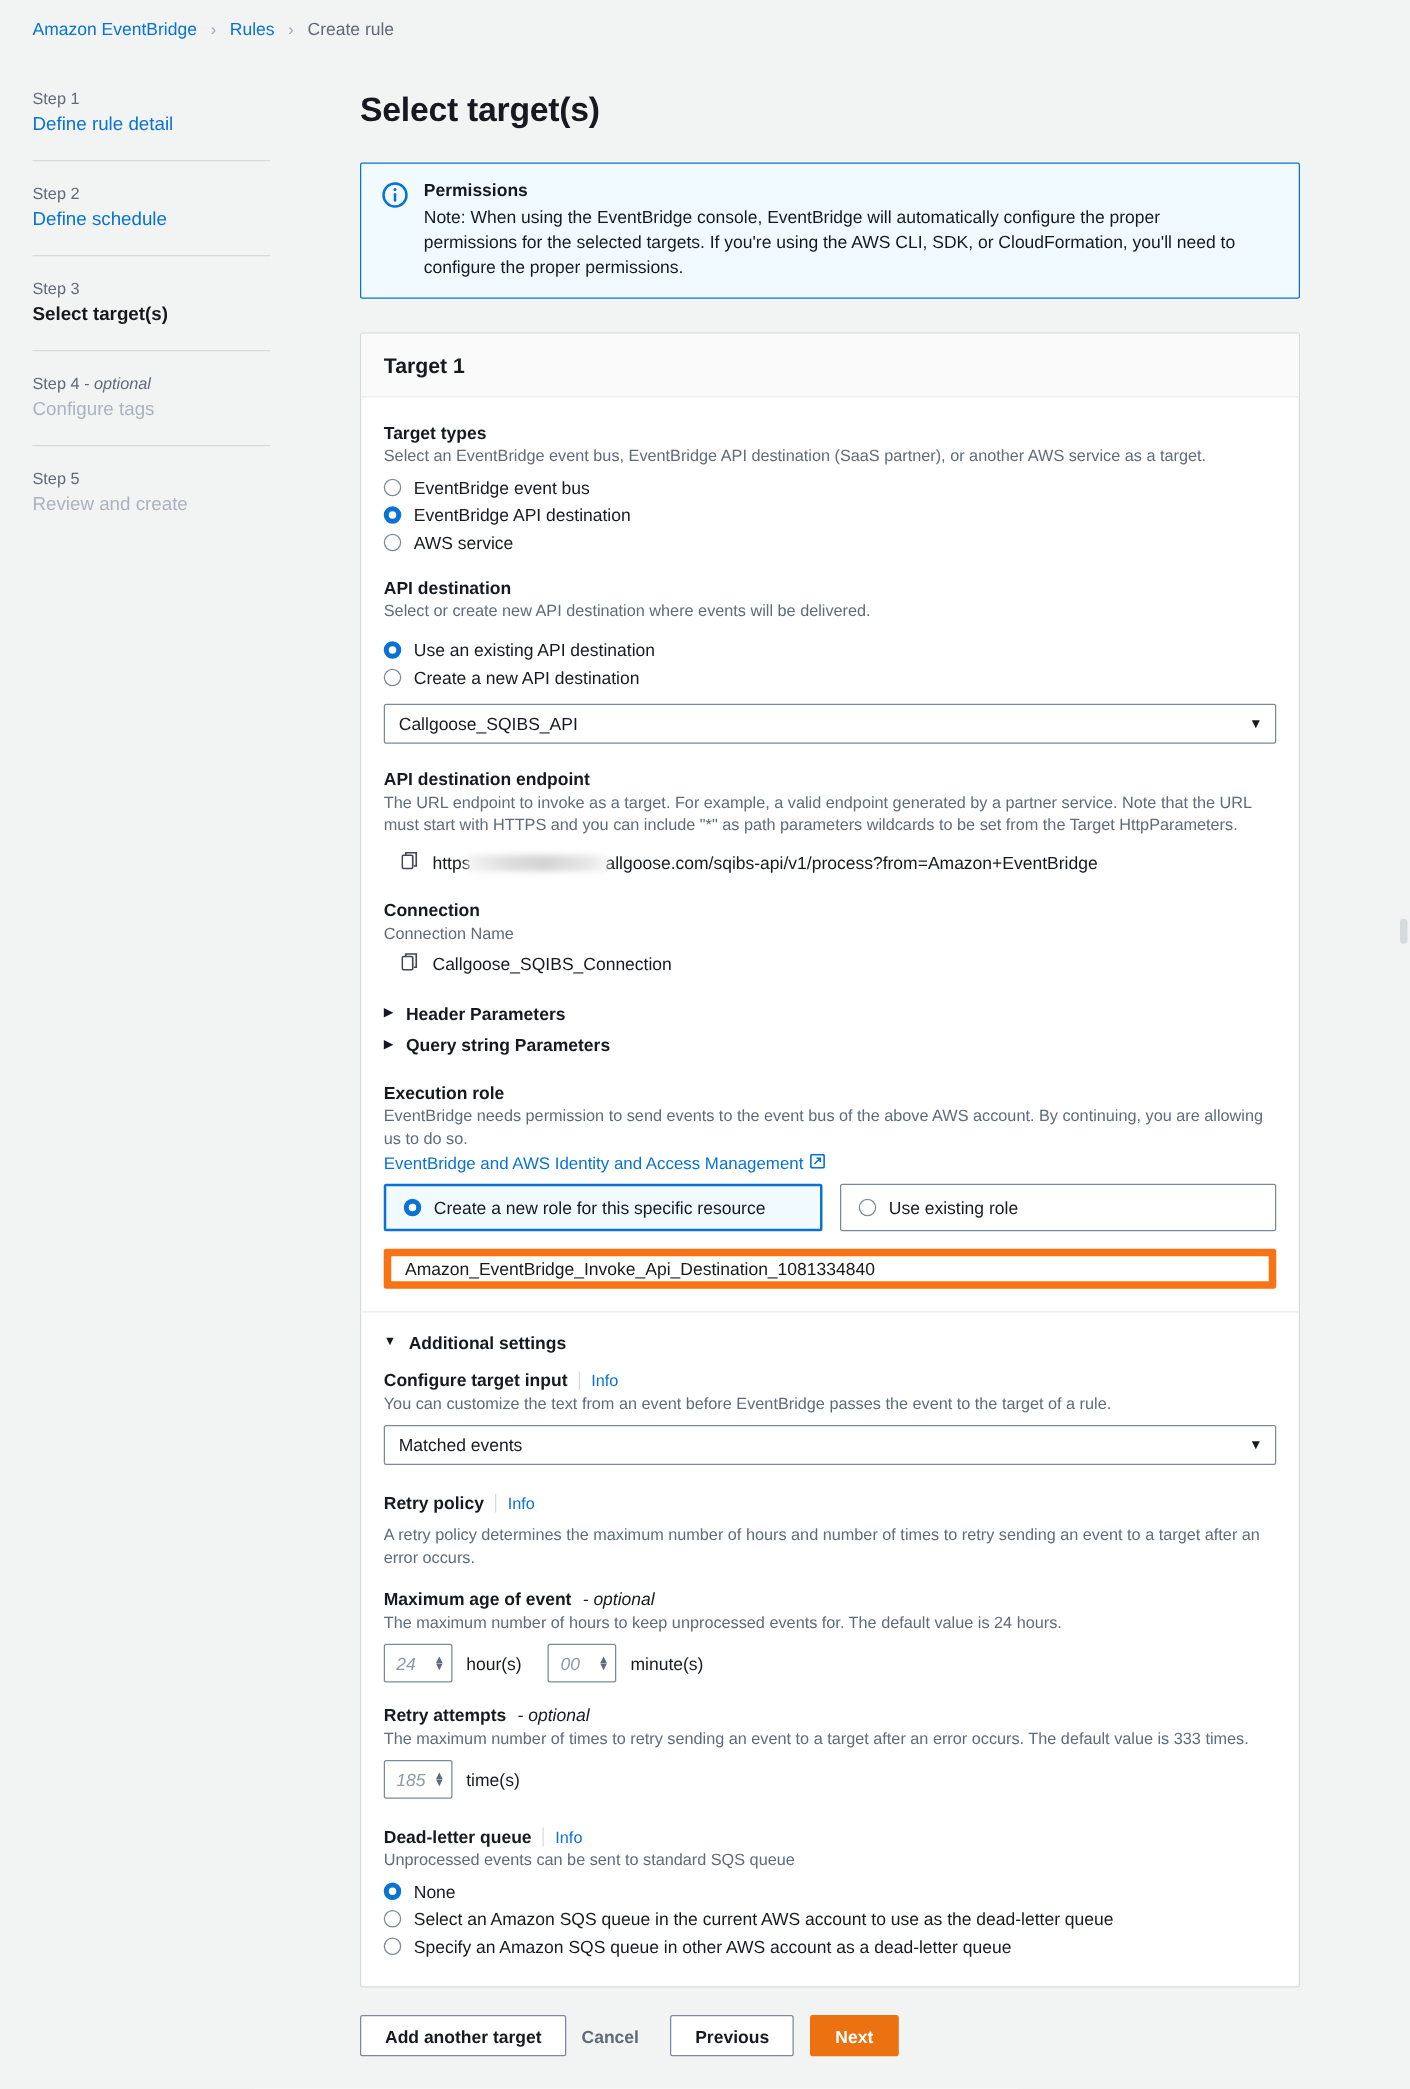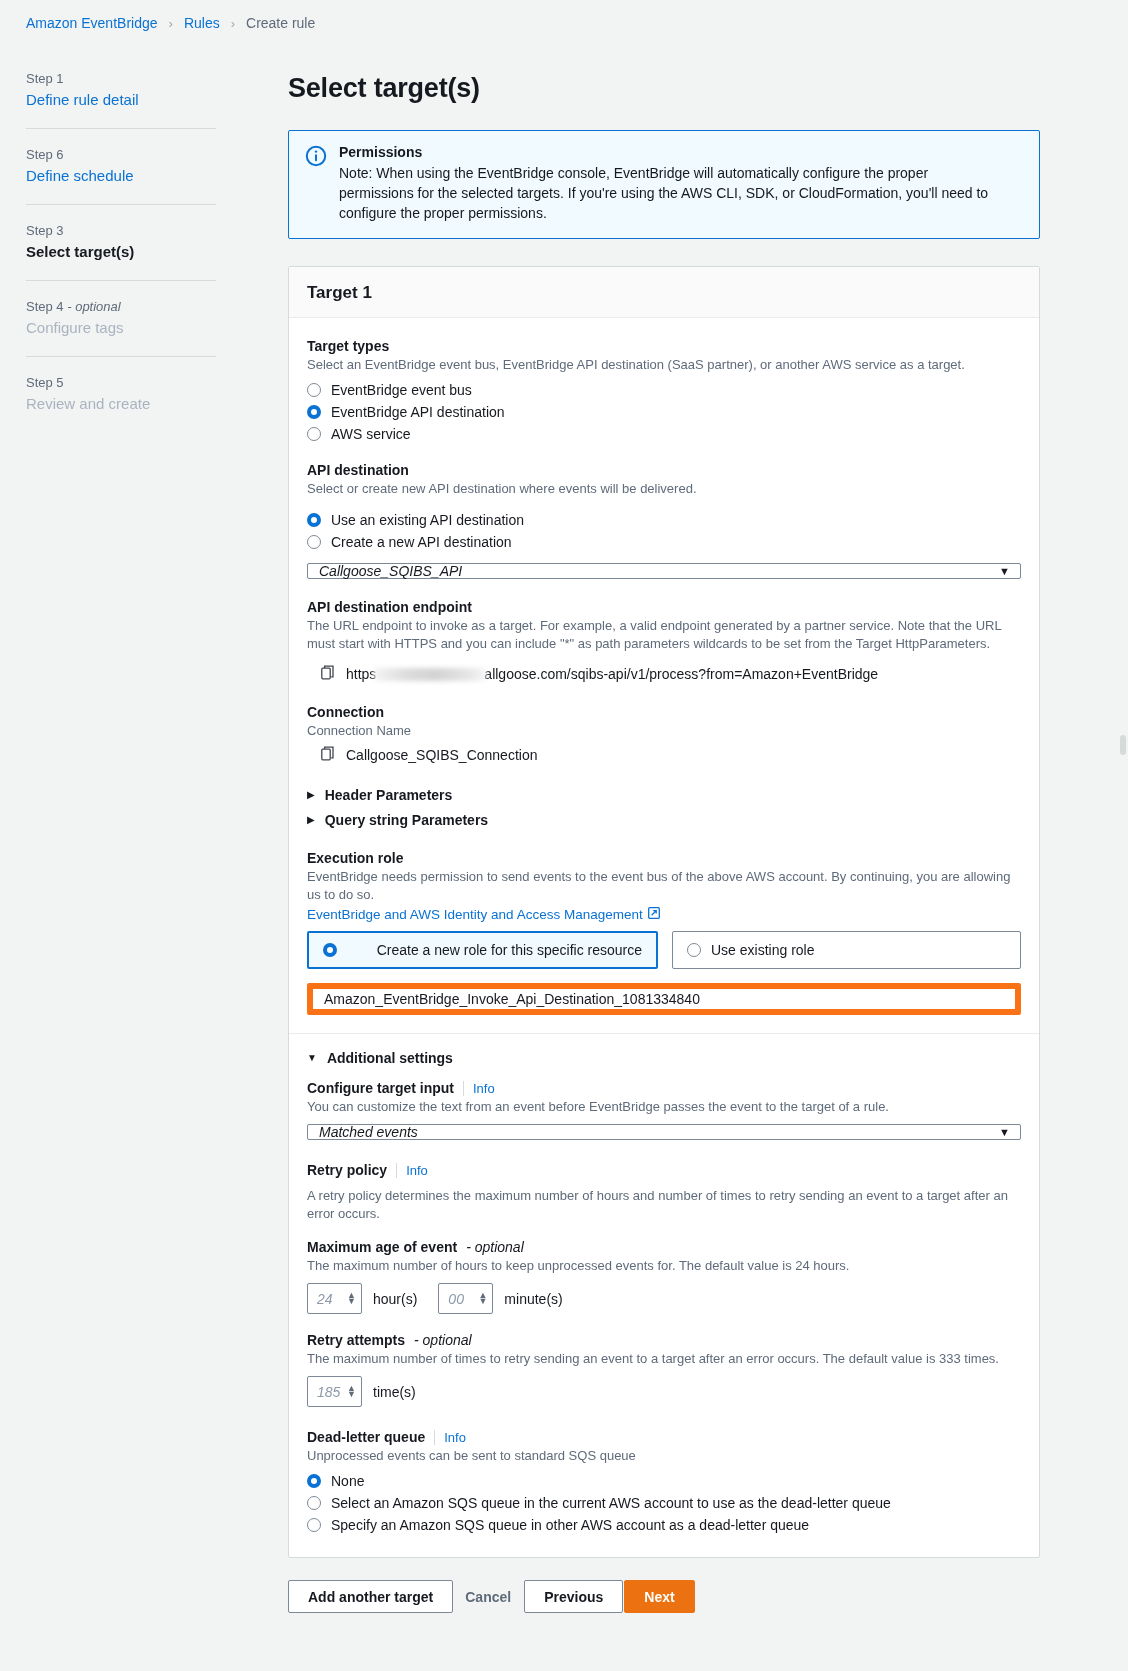--- a/index.html
+++ b/index.html
@@ -58,23 +58,23 @@
   .info-link { color:#0972d3; font-size:13px; font-weight:normal; cursor:pointer; border-left:1px solid #d5dbdb; padding-left:9px;}
 
   
   .radio-row { display:flex; align-items:center; gap:10px; margin:6px 0;text-align:right; }
   .radio { width:14px; height:14px; border-radius:50%; border:1.6px solid #7d8998; background:#fff; flex:none; position:relative; cursor:pointer;}
   .radio.checked { border:4.5px solid #0972d3; background:#fff; }
   .radio-label { font-size:14px; cursor:pointer; }
 
   
   .select {
-    border:1px solid #7d8998; border-radius:2px; background:#fff; height:16px;
+    border:1px solid #7d8998; border-radius:2px; background:#fff; height:32px;
     display:flex; align-items:center; justify-content:space-between;
-    padding:0 10px 0 11px; font-size:14px; cursor:pointer;font-style:italic;
+    padding:0 10px 0 11px; font-size:14px; cursor:pointer;
   }
   .caret { font-size:11px; color:#16191f; }
 
   
   .copy-row { display:flex; align-items:center; gap:11px; padding:4px 0 0 14px; }
   .copy-icon { flex:none; cursor:pointer; }
   .copy-text { font-size:14px; }
   .blur {
     display:inline-block; vertical-align:-2px;
     width:112px; height:13px; border-radius:2px;
@@ -90,21 +90,21 @@
 
   
   .ext-link { color:#0972d3; font-size:13.5px; display:inline-flex; align-items:center; gap:5px; cursor:pointer; text-decoration:none;}
 
   
   .tiles { display:flex; gap:14px; margin-top:9px; }
   .tile {
     flex:1; border:1px solid #7d8998; border-radius:2px; height:38px;
     display:flex; align-items:center; gap:10px; padding:0 14px; cursor:pointer; background:#fff;
   }
-  .tile.selected { border:2px solid #0972d3; background:#f1faff;justify-content:space-between; }
+  .tile.selected { border:2px solid #0972d3; background:#f1faff; }
 
   
   .text-input {
     border:6px solid #f97316; border-radius:2px; height:32px; background:#fff;
     display:flex; align-items:center; padding:0 11px; font-size:14px; margin-top:14px;
   }
 
   .hr-full { border-top:1px solid #e9ebed; margin:18px -18px 16px -18px; }
 
   
@@ -123,21 +123,21 @@
     display:flex; align-items:center; justify-content:flex-start;
     padding:22px 0 0 0; margin-right:0;
   }
   .btn {
     border:1px solid #7d8998; background:#fff; color:#16191f;
     border-radius:2px; height:33px; padding:0 19px; font-size:14px; font-weight:bold;
     cursor:pointer; font-family:inherit;
   }
   .btn-link { border:none; background:none; color:#5f6b7a; font-weight:bold; font-size:14px; padding:0 12px; cursor:pointer; font-family:inherit;}
   .btn-primary { background:#ec7211; border:1px solid #ec7211; color:#fff; }
-  .footer-right { display:flex; align-items:center; gap:1px; }
+  .footer-right { display:flex; align-items:center; gap:13px; }
 
   .scrollbar-mark { position:absolute; right:2px; top:735px; width:6px; height:20px; background:#d5dbdb; border-radius:3px;}
 </style>
 </head>
 <body>
 
 <div class="breadcrumb">
   <a>Amazon EventBridge</a>
   <span class="sep">›</span>
   <a>Rules</a>
@@ -149,21 +149,21 @@
 
   <div class="sidebar">
 
     <div class="step">
       <div class="step-num"><span>Step 1</span></div>
       <div class="step-name">Define rule detail</div>
     </div>
     <div class="step-divider"></div>
 
     <div class="step">
-      <div class="step-num"><span>Step 6</span></div>
+      <div class="step-num"><span>Step 2</span></div>
       <div class="step-name">Define schedule</div>
     </div>
     <div class="step-divider"></div>
 
     <div class="step">
       <div class="step-num"><span>Step 3</span></div>
       <div class="step-name active">Select target(s)</div>
     </div>
     <div class="step-divider"></div>
 

